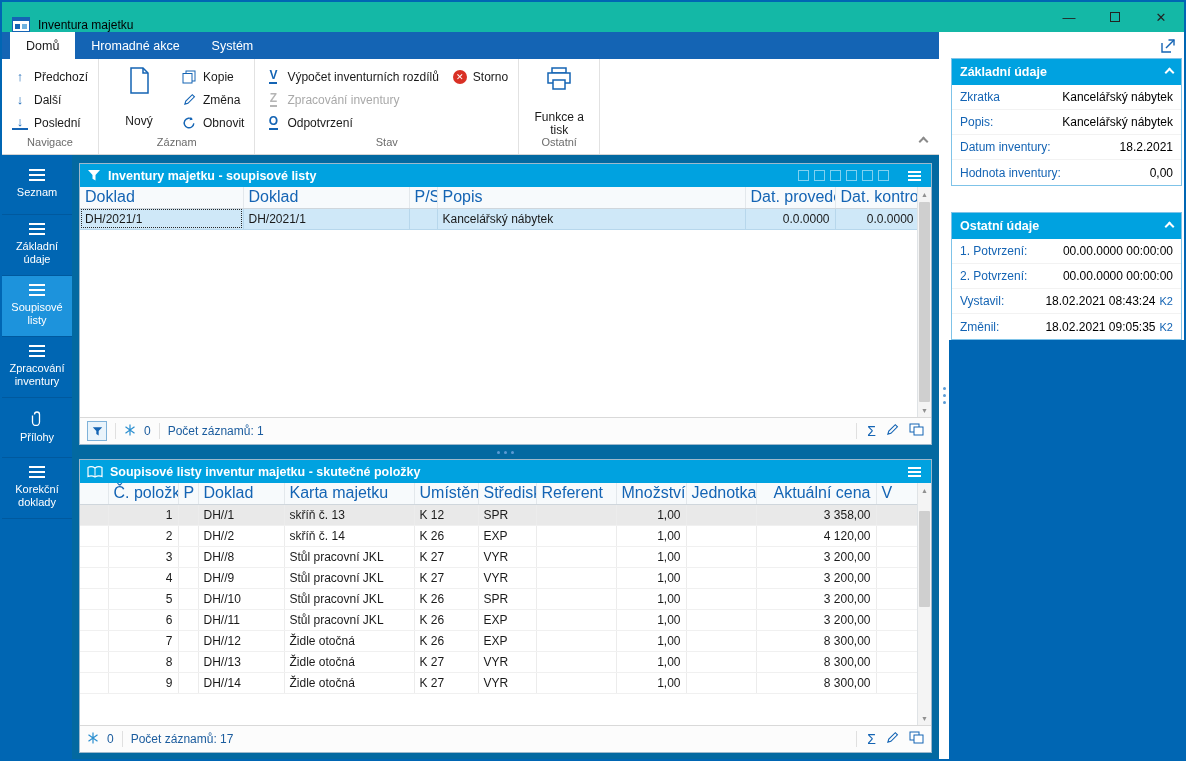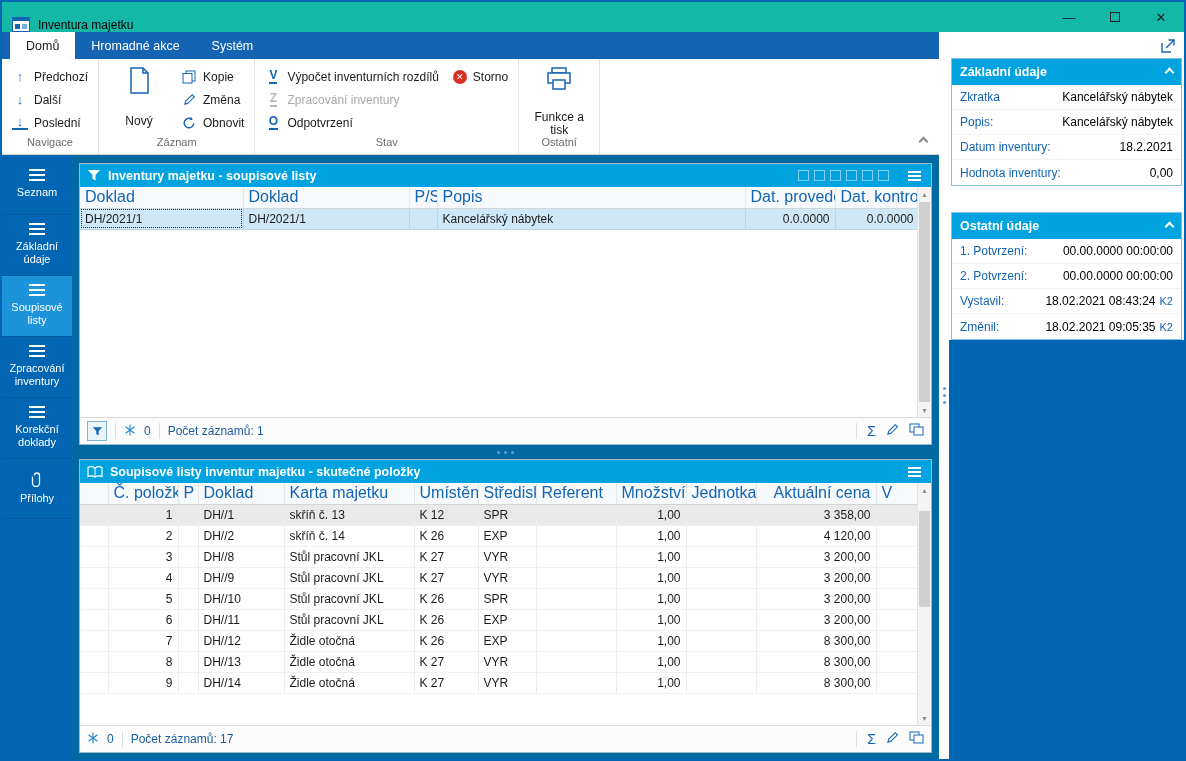--- a/index.html
+++ b/index.html
@@ -269,32 +269,32 @@
           </div>
           <div class="side-item">
             <span class="bars">
                 <i></i>
                 <i></i>
                 <i></i>
               </span>
             <span class="lbl">Zpracování inventury</span>
           </div>
           <div class="side-item">
-            <span class="bars">
-                <i></i>
-                <i></i>
-                <i></i>
-              </span>
-            <span class="lbl">Korekční doklady</span>
-          </div>
-          <div class="side-item">
             <svg width="12" height="16" viewBox="0 0 12 16">
                 <path d="M3.5 4.5 a2.5 2.5 0 0 1 5 0 V12 a3.5 3.5 0 0 1 -7 0 V5.5" fill="none" stroke="#fff" stroke-width="1.3"></path>
               </svg>
             <span class="lbl">Přílohy</span>
+          </div>
+          <div class="side-item">
+            <span class="bars">
+                <i></i>
+                <i></i>
+                <i></i>
+              </span>
+            <span class="lbl">Korekční doklady</span>
           </div>
         </div>
 
         <div class="workspace">
 
           <div class="grid-panel gp-top">
             <div class="gp-header">
               <svg width="14" height="13" viewBox="0 0 14 13">
                   <path d="M1 1 h12 l-4.5 5 v5.5 l-3 -1.8 V6 z" fill="#fff"></path>
                 </svg>

